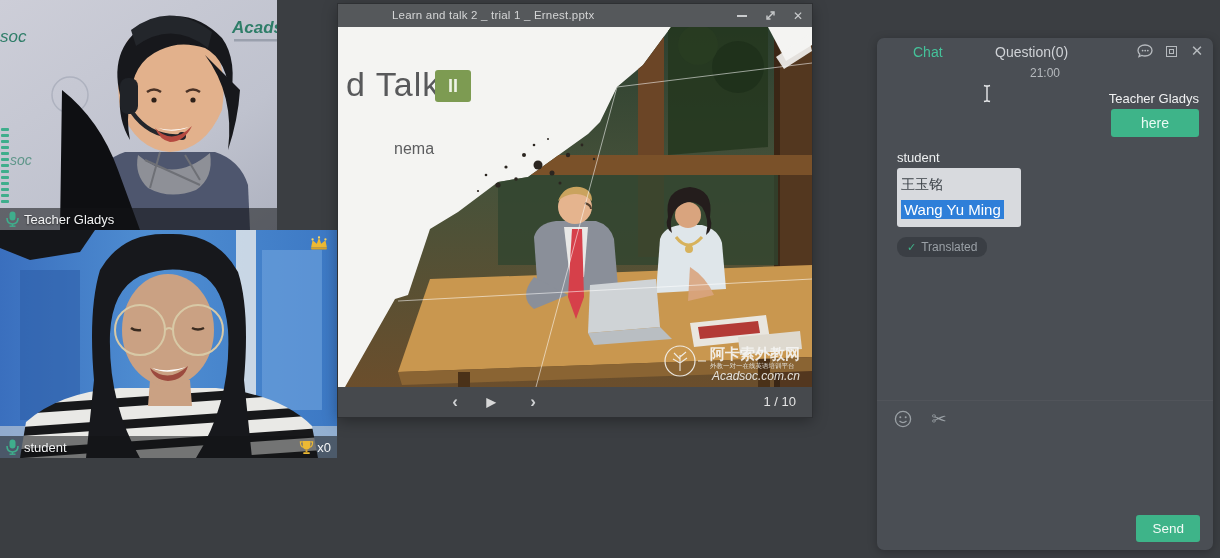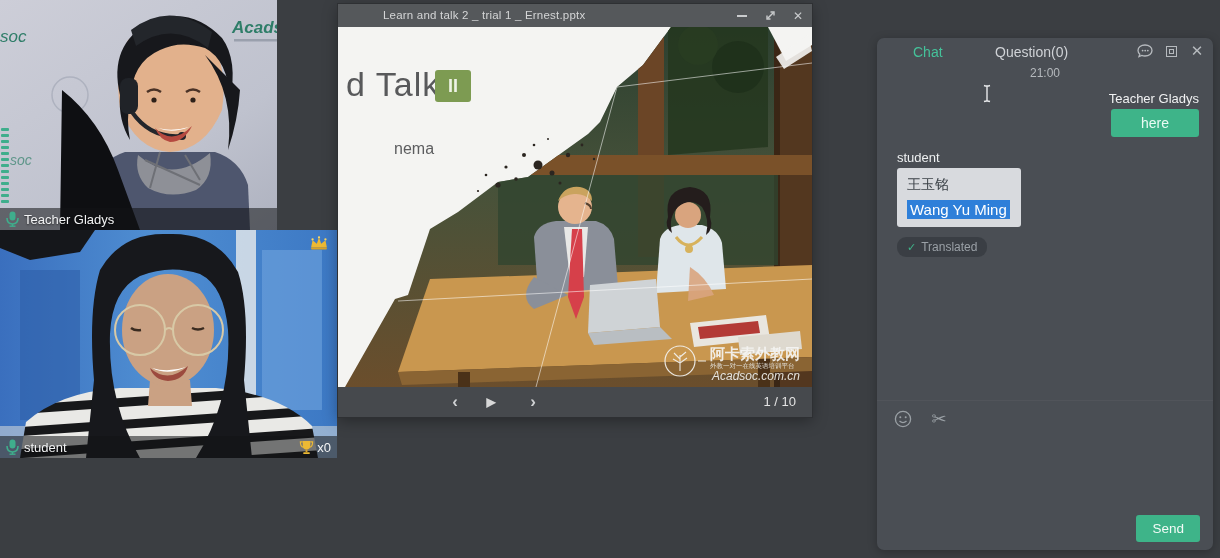--- a/index.html
+++ b/index.html
@@ -18,21 +18,21 @@
   .vid-right{margin-left:auto;display:flex;align-items:center;gap:3px;}
   .score-text{color:#f4f5f6;font-size:13px;}
   .audio-meter{position:absolute;left:1px;top:128px;display:flex;flex-direction:column-reverse;gap:3px;}
   .audio-seg{width:8px;height:3px;background:#3fae8c;border-radius:1px;}
   .crown{position:absolute;right:8px;top:5px;}
 
   
   .ppt{position:absolute;left:338px;top:4px;width:474px;height:413px;
        box-shadow:0 0 0 1px #2e3033,0 4px 14px rgba(0,0,0,.35);}
   .ppt-titlebar{position:relative;height:23px;background:#55585b;display:flex;align-items:center;}
-  .ppt-title{position:absolute;left:45px;top:0;height:23px;line-height:23px;
+  .ppt-title{position:absolute;left:54px;top:0;height:23px;line-height:23px;
     color:#d4d5d6;font-size:11.5px;letter-spacing:.2px;}
   .win-controls{position:absolute;right:4px;top:0;height:23px;display:flex;align-items:center;gap:12px;padding-right:2px;}
   .win-btn{width:16px;height:16px;display:flex;align-items:center;justify-content:center;color:#c9cbcd;font-size:12px;}
   .min-glyph{width:10px;height:2px;background:#c9cbcd;}
   .ppt-slide{position:relative;width:474px;height:360px;background:#f4f4f2;overflow:hidden;}
   .slide-title{position:absolute;left:8px;top:38px;font-size:34px;color:#58595b;letter-spacing:1px;}
   .slide-badge{position:absolute;left:97px;top:43px;width:36px;height:32px;background:#7d9b52;
     border-radius:3px;color:#eef3e6;font-size:18px;font-weight:bold;display:flex;align-items:center;justify-content:center;}
   .slide-sub{position:absolute;left:8px;top:113px;font-size:16px;color:#5c5d5f;margin-left:48px;}
   .ppt-nav{position:relative;height:30px;background:#46494d;display:flex;align-items:center;}
@@ -54,21 +54,21 @@
   .hdr-icon{color:#b6babe;font-size:15px;display:flex;align-items:center;justify-content:center;width:16px;height:16px;}
   .sq-icon{width:11px;height:11px;border:1.5px solid #b6babe;display:flex;align-items:center;justify-content:center;}
   .sq-icon::after{content:"";width:3px;height:3px;border:1px solid #b6babe;display:block;}
   .chat-time{position:absolute;left:0;right:0;top:28px;text-align:center;color:#b5b9bd;font-size:12px;}
   .text-cursor{position:absolute;left:104px;top:46px;}
   .msg-teacher-name{position:absolute;right:14px;top:53px;color:#f0f1f2;font-size:13px;}
   .bubble-here{position:absolute;right:14px;top:71px;background:#3eb489;border-radius:3px;
     padding:6px 30px;color:#e9fbf3;font-size:14px;}
   .msg-student-name{position:absolute;left:20px;top:112px;color:#eef0f1;font-size:13px;}
   .bubble-student{position:absolute;left:20px;top:130px;width:124px;background:#d8dade;border-radius:3px;
-    padding:8px 10px;display:flex;flex-direction:column;gap:6px;}
+    padding:8px 4px;display:flex;flex-direction:column;gap:6px;}
   .msg-cn{color:#3c4248;font-size:14px;}
   .msg-en{align-self:flex-start;background:#2e7fd9;color:#ffffff;font-size:15px;padding:1px 3px;}
   .translated{position:absolute;left:20px;top:199px;background:rgba(52,57,62,.72);border-radius:9px;
     padding:3px 10px;display:flex;align-items:center;gap:5px;}
   .translated .chk{color:#3eb489;font-size:11px;}
   .translated .tl{color:#9aa0a6;font-size:12px;}
   .chat-input{position:absolute;left:0;right:0;top:362px;bottom:0;border-top:1px solid rgba(255,255,255,.04);}
   .input-tools{position:absolute;left:16px;top:8px;display:flex;align-items:center;gap:16px;}
   .tool{color:#9aa0a5;font-size:18px;width:20px;height:20px;display:flex;align-items:center;justify-content:center;}
   .send-btn{position:absolute;right:13px;bottom:8px;background:#3eb489;border-radius:3px;border:none;

